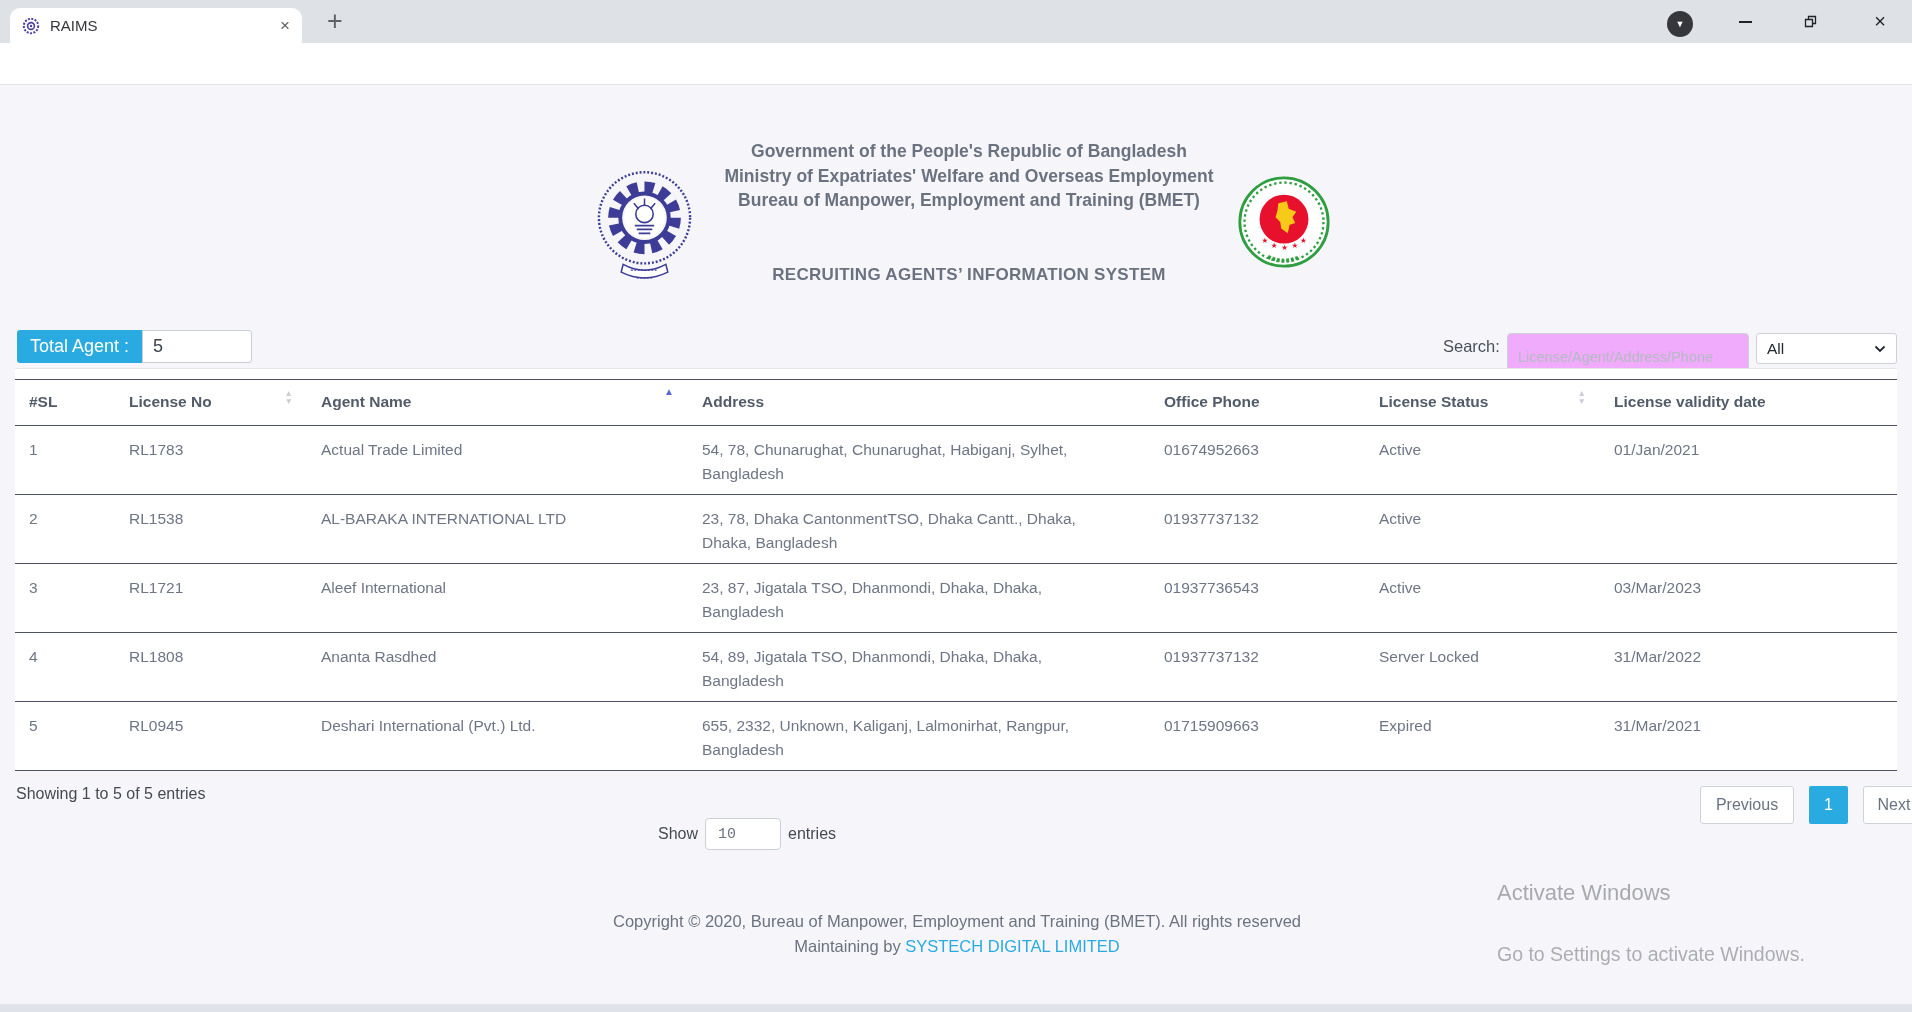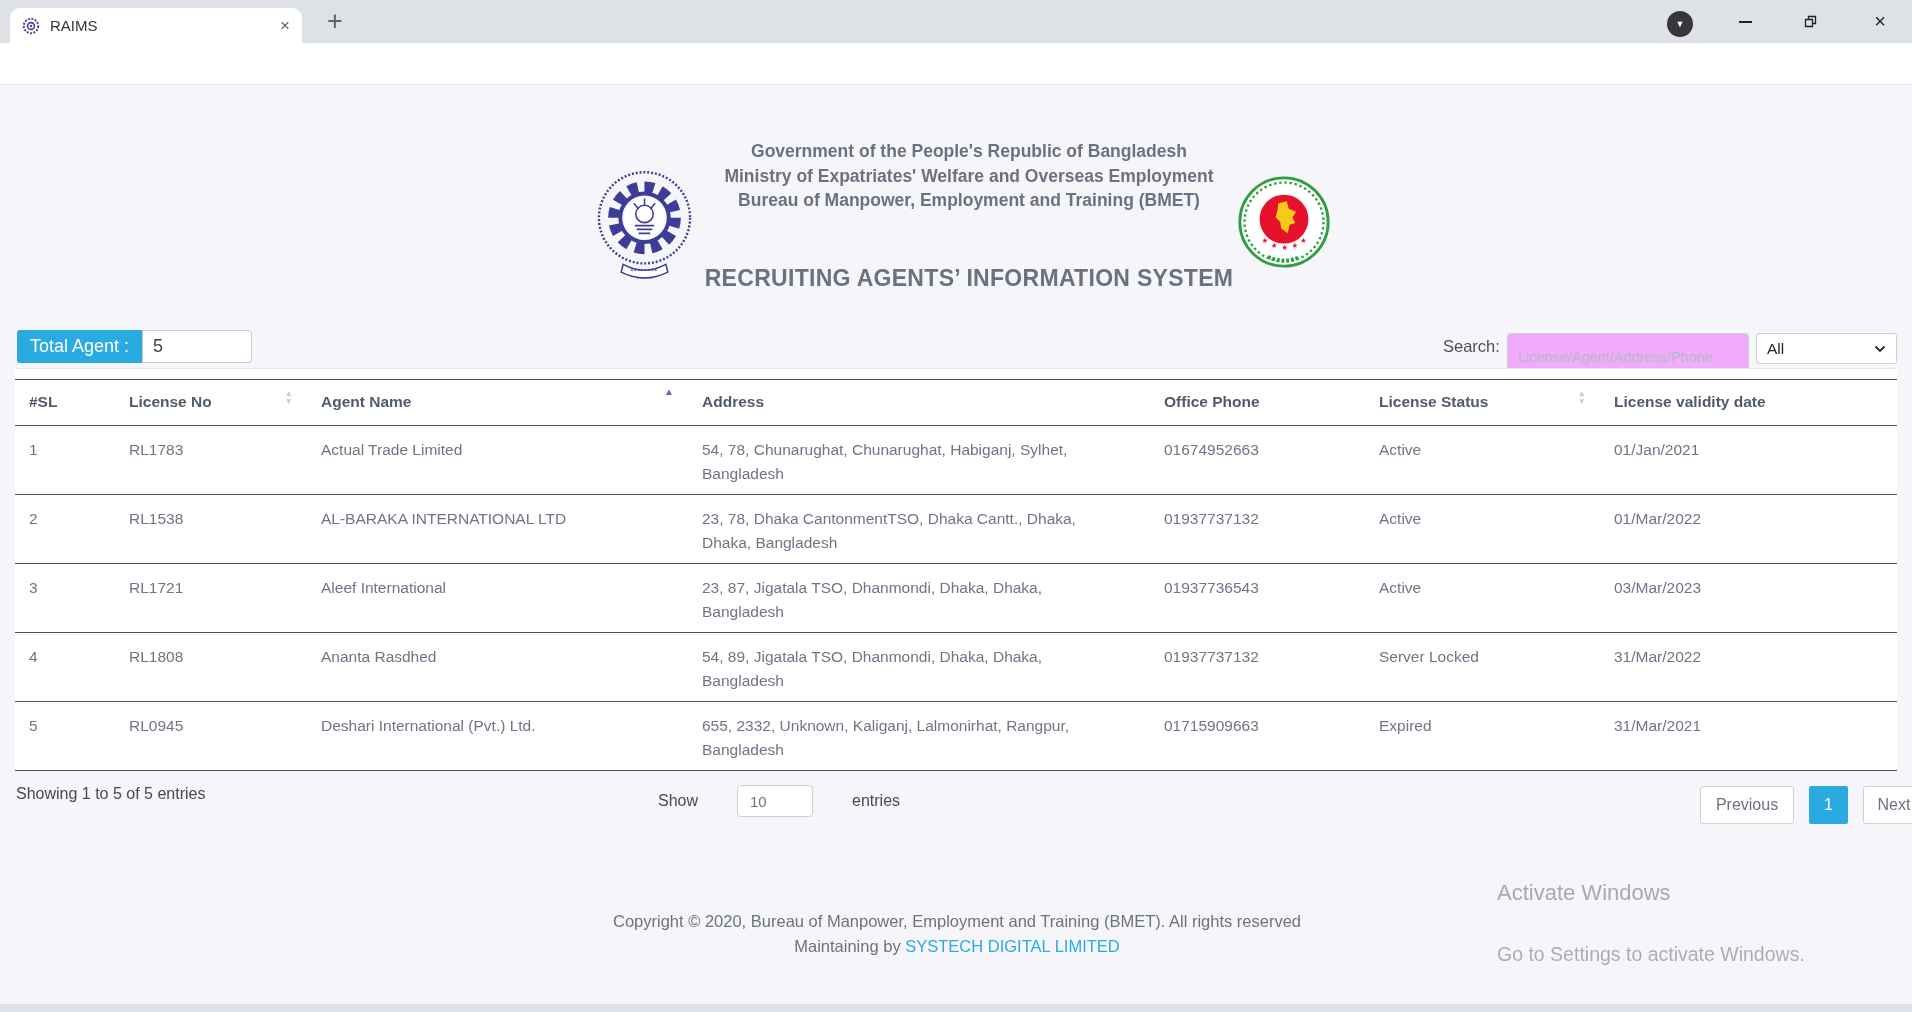--- a/index.html
+++ b/index.html
@@ -38,21 +38,21 @@
 
   
   .page{position:absolute;left:0;top:85px;width:1912px;height:919px;background:#f6f6fa;}
   .bottom-strip{position:absolute;left:0;top:1004px;width:1912px;height:8px;background:#dfe2e8;}
 
   .gov-logo-left{position:absolute;left:596px;top:84px;width:97px;height:117px;}
   .gov-logo-right{position:absolute;left:1237px;top:90px;width:94px;height:94px;}
   .gov-text{position:absolute;left:519px;top:54px;width:900px;text-align:center;
             font-size:17.5px;font-weight:700;color:#6a7280;line-height:24.5px;}
   .sys-title{position:absolute;left:519px;top:180px;width:900px;text-align:center;
-             font-size:23px;font-weight:700;color:#6a7280;letter-spacing:.3px;}
+             font-size:17px;font-weight:700;color:#6a7280;letter-spacing:.3px;}
 
   .total-agent{position:absolute;left:17px;top:245px;height:33px;display:flex;}
   .ta-label{background:var(--accent);color:#fff;font-size:18px;line-height:33px;padding:0 13px;border-radius:3px 0 0 3px;}
   .ta-value{width:110px;background:#fff;border:1px solid #c9cdd5;border-radius:0 3px 3px 0;
             font-size:18px;color:#3c434c;line-height:31px;padding-left:10px;}
 
   .search-label{position:absolute;left:1443px;top:252px;font-size:16.5px;color:#495059;}
   .search-input{position:absolute;left:1507px;top:248px;width:242px;height:47px;border:1px solid #cdd2d9;
                 border-radius:4px;background:#f0abfc;padding:0 10px;font-size:14.5px;color:#333;outline:none;
                 font-family:"Liberation Sans","DejaVu Sans",sans-serif;}
@@ -70,24 +70,24 @@
   .th{position:relative;padding:13px 0 0 14px;font-size:15.5px;font-weight:700;color:#515b69;}
   .sort-both{position:absolute;right:14px;top:9px;display:flex;flex-direction:column;align-items:center;
              font-size:8.5px;line-height:8px;color:#c9ced6;}
   .sort-asc{position:absolute;right:14px;top:6px;font-size:10px;color:#5a67d8;}
   .tr{height:69px;border-bottom:1px solid #4e545f;background:#fff;}
   .td{padding:12px 0 0 14px;font-size:15.5px;color:#6e7585;line-height:23.5px;}
   .td.col3{padding-right:40px;}
 
   
   .showing{position:absolute;left:16px;top:700px;font-size:16px;color:#454a52;}
-  .show-group{position:absolute;left:658px;top:700px;display:flex;align-items:center;font-size:16px;color:#454a52;gap:32px;}
+  .show-group{position:absolute;left:658px;top:733px;display:flex;align-items:center;font-size:16px;color:#454a52;}
   .pagesize-input{width:76px;height:32px;margin:0 7px;border:1px solid #ccd0d7;border-radius:4px;background:#fff;
                   font-size:15px;color:#6b7280;padding-left:12px;outline:none;
-                  font-family:Liberation Sans, sans-serif;}
+                  font-family:Liberation Mono, monospace;}
   .pager{position:absolute;left:1700px;top:701px;height:38px;display:flex;gap:15px;}
   .page-btn{height:38px;background:#fff;border:1px solid #ced3da;border-radius:3px;color:#6a7380;
             font-size:16px;display:flex;align-items:center;justify-content:center;}
   .btn-prev{width:94px;} .btn-next{width:62px;}
   .page-current{width:39px;height:38px;background:var(--accent);color:#fff;border-radius:2px;
                 font-size:16px;display:flex;align-items:center;justify-content:center;}
 
   
   .copyright{position:absolute;left:457px;top:825px;width:1000px;text-align:center;
              font-size:16.5px;color:#6b7280;line-height:22px;}
@@ -245,21 +245,20 @@
               <div class="td col5">Active</div>
               <div class="td col6">01/Jan/2021</div>
             </div>
             <div class="tr">
               <div class="td col0">2</div>
               <div class="td col1">RL1538</div>
               <div class="td col2">AL-BARAKA INTERNATIONAL LTD</div>
               <div class="td col3">23, 78, Dhaka CantonmentTSO, Dhaka Cantt., Dhaka, Dhaka, Bangladesh</div>
               <div class="td col4">01937737132</div>
               <div class="td col5">Active</div>
-              <div class="td col6">01/Mar/2022</div>
             </div>
             <div class="tr">
               <div class="td col0">3</div>
               <div class="td col1">RL1721</div>
               <div class="td col2">Aleef International</div>
               <div class="td col3">23, 87, Jigatala TSO, Dhanmondi, Dhaka, Dhaka, Bangladesh</div>
               <div class="td col4">01937736543</div>
               <div class="td col5">Active</div>
               <div class="td col6">03/Mar/2023</div>
             </div>

